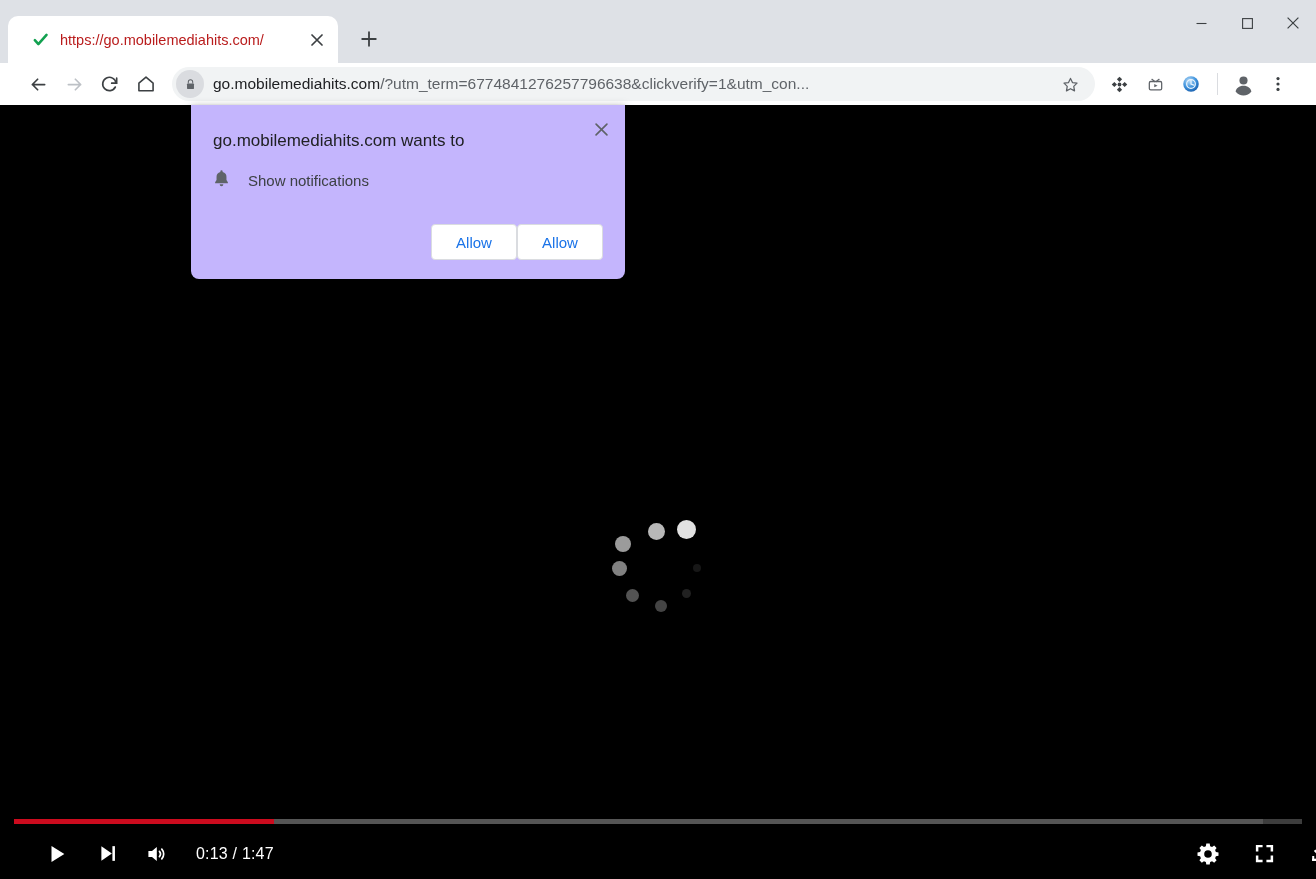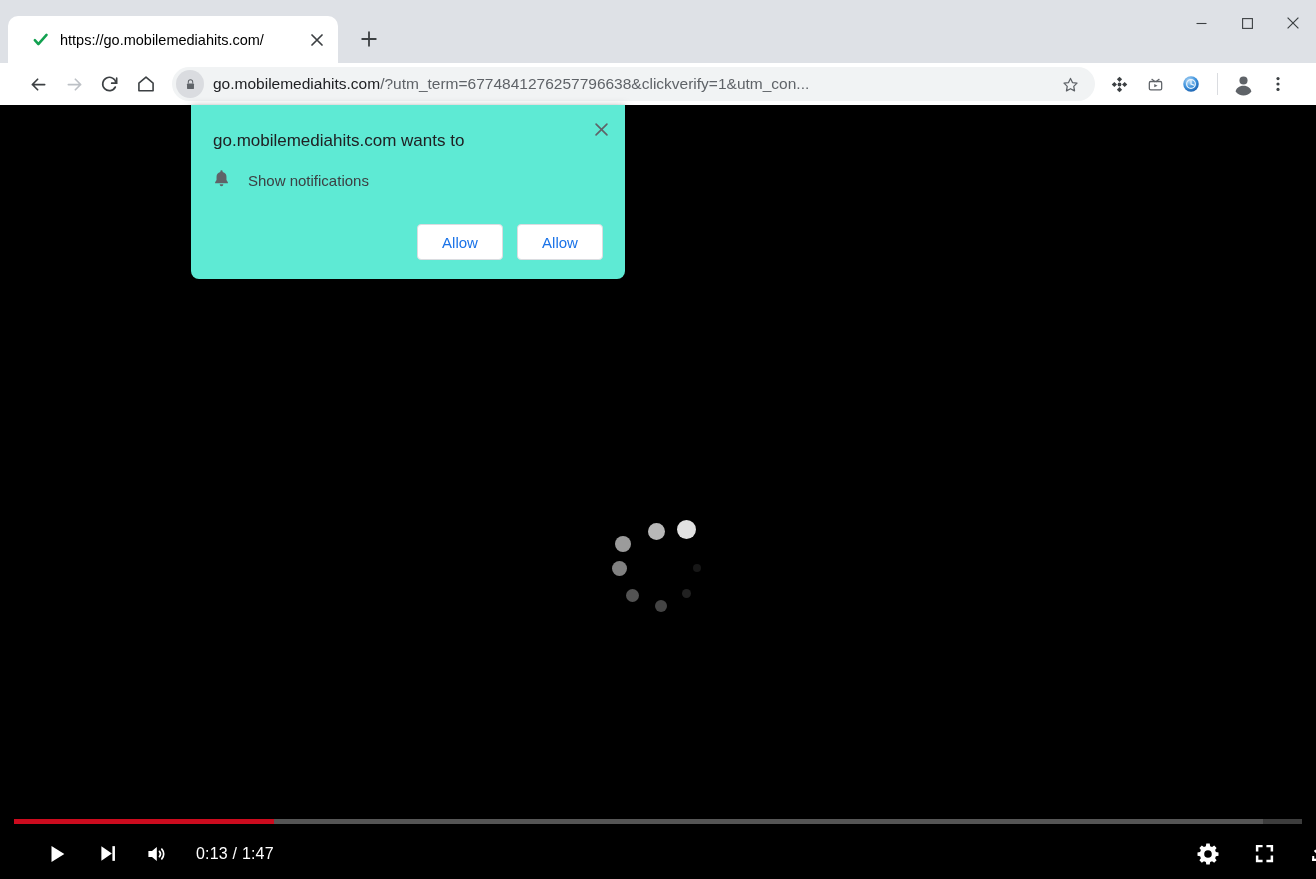--- a/index.html
+++ b/index.html
@@ -26,21 +26,21 @@
   }
 
   .tab {
     height:47px; width:330px; background:#fff;
     border-radius:10px 10px 0 0;
     display:flex; align-items:center; padding:0 8px 0 22px;
     position:relative; gap:10px;
   }
   .tab-fav { width:20px; height:20px; flex:0 0 20px; display:flex; align-items:center; justify-content:center; }
   .tab-title {
-    flex:1; font-size:14.5px; color:#000000;
+    flex:1; font-size:14.5px; color:#b91c1c;
     white-space:nowrap; overflow:hidden;
     -webkit-mask-image:linear-gradient(to right,#000 90%,transparent 100%);
             mask-image:linear-gradient(to right,#000 90%,transparent 100%);
   }
   .tab-close {
     width:26px; height:26px; flex:0 0 26px; border-radius:50%;
     display:flex; align-items:center; justify-content:center; color:#5f6368;
   }
   .newtab {
     width:34px; height:34px; margin:0 0 7px 14px; border-radius:50%;
@@ -109,38 +109,38 @@
     color:#fff; flex:0 0 50px;
   }
   .time { color:#fff; font-size:16px; margin-left:14px; letter-spacing:.2px; }
   .spacer { flex:1; }
   .ctrl-r { width:56px; height:50px; display:flex; align-items:center; justify-content:center;
             color:#fff; flex:0 0 56px; }
 
   
   .perm {
     position:absolute; left:191px; top:105px; width:434px; height:174px;
-    background:#5eead4; border-radius:0 0 8px 8px;
+    background:#c4b5fd; border-radius:0 0 8px 8px;
     box-shadow:0 2px 10px rgba(0,0,0,.35), 0 0 1px rgba(0,0,0,.25);
     z-index:20;
   }
   .perm-close {
     position:absolute; right:10px; top:10px; width:28px; height:28px;
     border-radius:50%; display:flex; align-items:center; justify-content:center;
     color:#5f6368;
   }
   .perm-title {
     position:absolute; left:22px; top:26px; font-size:17px; color:#202124;
   }
   .perm-row {
     position:absolute; left:22px; top:64px; display:flex; align-items:center; gap:18px;
   }
   .perm-row-label { font-size:15px; color:#3c4043; }
   .perm-actions {
-    position:absolute; right:22px; bottom:19px; display:flex; gap:14px;
+    position:absolute; right:22px; bottom:19px; display:flex; 
   }
   .perm-btn {
     min-width:86px; height:36px; padding:0 16px;
     background:#fff; border:1px solid #dadce0; border-radius:4px;
     color:#1a73e8; font-size:15px; font-family:"Liberation Sans", sans-serif;
     display:flex; align-items:center; justify-content:center;
   }
 </style>
 </head>
 <body>

